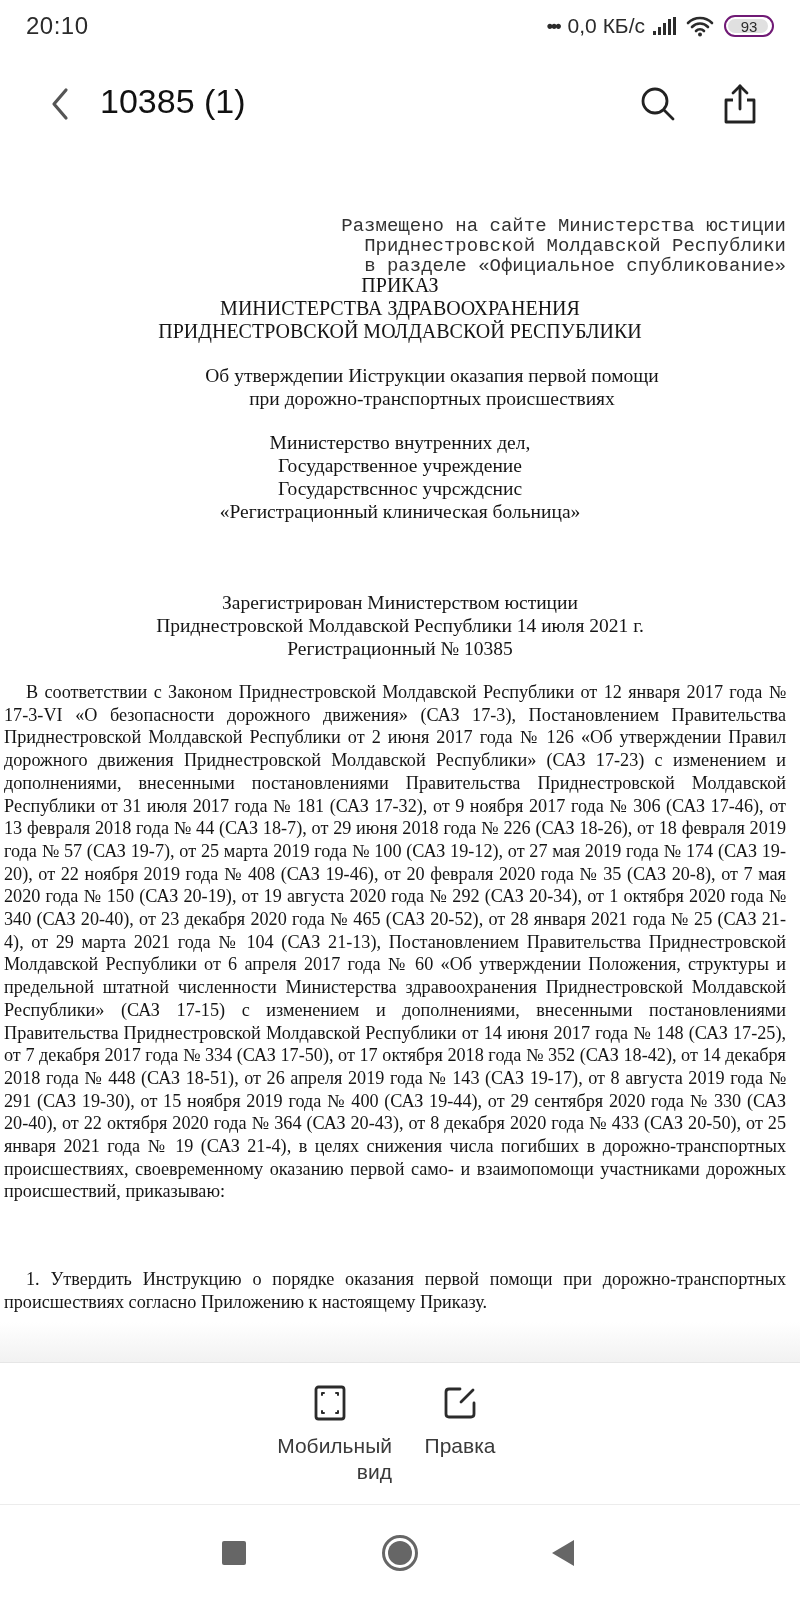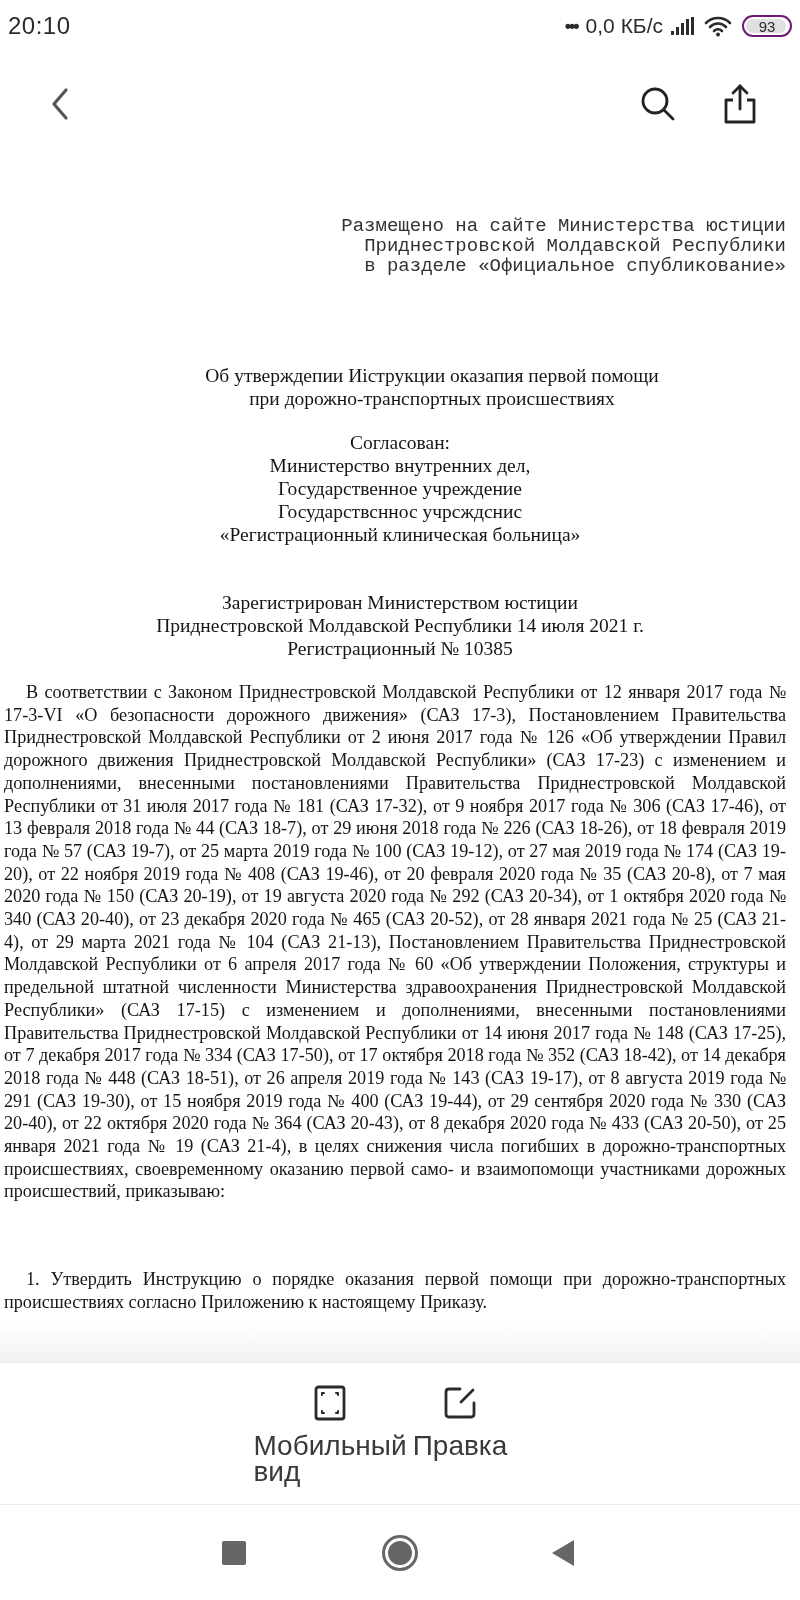--- a/index.html
+++ b/index.html
@@ -1,20 +1,20 @@
 <!DOCTYPE html>
 <html><head>
   <meta charset="utf-8">
   <style>
     * { box-sizing: border-box; margin: 0; padding: 0; }
     html, body { width: 800px; height: 1600px; background: #ffffff; overflow: hidden; }
     body { position: relative; font-family: "Liberation Sans", sans-serif; color: #1a1a1a; }
 
     
-    .status-bar { position: absolute; left: 0; top: 0; width: 800px; height: 52px; display: flex; align-items: center; justify-content: space-between; padding: 0 8px; }
+    .status-bar { position: absolute; left: 0; top: 0; width: 800px; height: 52px; display: flex; align-items: center; justify-content: space-between; padding: 0 26px; }
     .status-time { font-family: "Liberation Sans", sans-serif; font-size: 24px; font-weight: 500; color: #2b2b2b; letter-spacing: 0.5px; }
     .status-right { display: flex; align-items: center; gap: 6px; font-size: 21px; color: #2b2b2b; }
     .status-dots { font-size: 18px; letter-spacing: -2px; margin-right: 2px; font-weight: bold; }
     .signal-icon { display: inline-flex; align-items: flex-end; gap: 2px; height: 18px; margin-left: 2px; }
     .signal-icon span { display: block; width: 3px; background: #2b2b2b; }
     .wifi-icon { width: 28px; height: 22px; margin: 0 4px; }
     .battery-icon { width: 50px; height: 22px; border: 2px solid #701a75; border-radius: 11px; display: flex; align-items: center; justify-content: center; font-size: 15px; color: #2b2b2b; position: relative; }
     .battery-icon .fill { position: absolute; left: 2px; top: 2px; bottom: 2px; width: 88%; background: #e0e0e0; border-radius: 8px; z-index: 0; }
     .battery-icon .val { position: relative; z-index: 1; }
 
@@ -39,21 +39,21 @@
     .body-text { position: absolute; left: 4px; width: 782px; font-size: 18.2px; line-height: 22.7px; text-align: justify; }
     .para1 { top: 535px; text-indent: 22px; }
     .para2 { top: 1122px; text-indent: 22px; }
 
     
     .action-panel { position: absolute; left: 0; top: 1362px; width: 800px; height: 142px; border-top: 1px solid #e6e6e6; background: #fff; }
     .action-btn { position: absolute; top: 14px; display: flex; flex-direction: column; align-items: center; cursor: pointer; }
     .action-btn.mobile { left: 268px; width: 124px; }
     .action-btn.edit { left: 410px; width: 100px; }
     .action-btn svg { width: 36px; height: 36px; margin-top: 8px; }
-    .action-label { margin-top: 12px; font-size: 28px; line-height: 26px; color: #3a3a3a; text-align: left; font-family: "Liberation Sans", sans-serif; }
+    .action-label { margin-top: 12px; font-size: 21px; line-height: 26px; color: #3a3a3a; text-align: right; font-family: "Liberation Sans", sans-serif; }
 
     
     .nav-bar { position: absolute; left: 0; top: 1504px; width: 800px; height: 96px; border-top: 1px solid #ececec; background: #fff; }
     .nav-recent { position: absolute; left: 222px; top: 36px; width: 24px; height: 24px; background: #666; border-radius: 2px; cursor: pointer; }
     .nav-home { position: absolute; left: 382px; top: 30px; width: 36px; height: 36px; border: 3px solid #666; border-radius: 50%; display: flex; align-items: center; justify-content: center; cursor: pointer; }
     .nav-home span { width: 24px; height: 24px; border-radius: 50%; background: #666; display: block; }
     .nav-back { position: absolute; left: 552px; top: 35px; width: 0; height: 0; border-top: 13px solid transparent; border-bottom: 13px solid transparent; border-right: 22px solid #666; cursor: pointer; }
   </style>
 </head>
 <body>
@@ -82,48 +82,53 @@
     </span>
   </div>
 </div>
 
 <div class="app-bar">
   <div class="back-button">
     <svg width="22" height="34" viewBox="0 0 22 34">
       <path d="M17 3 L5 17 L17 31" fill="none" stroke="#555" stroke-width="3.2" stroke-linecap="round" stroke-linejoin="round"></path>
     </svg>
   </div>
+  <div class="title">10385 (1)</div>
   <div class="search-button">
     <svg width="38" height="38" viewBox="0 0 38 38">
       <circle cx="16" cy="16" r="12" fill="none" stroke="#222" stroke-width="2.8"></circle>
       <line x1="25" y1="25" x2="34" y2="34" stroke="#222" stroke-width="2.8" stroke-linecap="round"></line>
     </svg>
   </div>
   <div class="share-button">
     <svg width="36" height="42" viewBox="0 0 36 42">
       <path d="M18 3 L18 26" stroke="#222" stroke-width="2.8" stroke-linecap="round"></path>
       <path d="M11 10 L18 3 L25 10" fill="none" stroke="#222" stroke-width="2.8" stroke-linecap="round" stroke-linejoin="round"></path>
       <path d="M11 17 L4 17 L4 39 L32 39 L32 17 L25 17" fill="none" stroke="#222" stroke-width="2.8" stroke-linejoin="round"></path>
     </svg>
   </div>
 </div>
 
 <div class="doc">
   <div class="notice">Размещено на сайте Министерства юстиции
 Приднестровской Молдавской Республики
 в разделе «Официальное спубликование»</div>
 
+  <div class="center-block order-title serif">
+    <div>ПРИКАЗ</div>
+    <div>МИНИСТЕРСТВА ЗДРАВООХРАНЕНИЯ</div>
+    <div>ПРИДНЕСТРОВСКОЙ МОЛДАВСКОЙ РЕСПУБЛИКИ</div>
+  </div>
 
   <div class="center-block subject serif">
     <div>Об утверждепии Иіструкции оказапия первой помощи</div>
     <div>при дорожно-транспортных происшествиях</div>
   </div>
 
   <div class="center-block agreed serif">
-    <div>Согласован:</div>
     <div>Министерство внутренних дел,</div>
     <div>Государственное учреждение</div>
     <div>Государствсннос учрсждснис</div>
     <div>«Регистрационный клиническая больница»</div>
   </div>
 
   <div class="center-block registered serif">
     <div>Зарегистрирован Министерством юстиции</div>
     <div>Приднестровской Молдавской Республики 14 июля 2021 г.</div>
     <div>Регистрационный № 10385</div>

